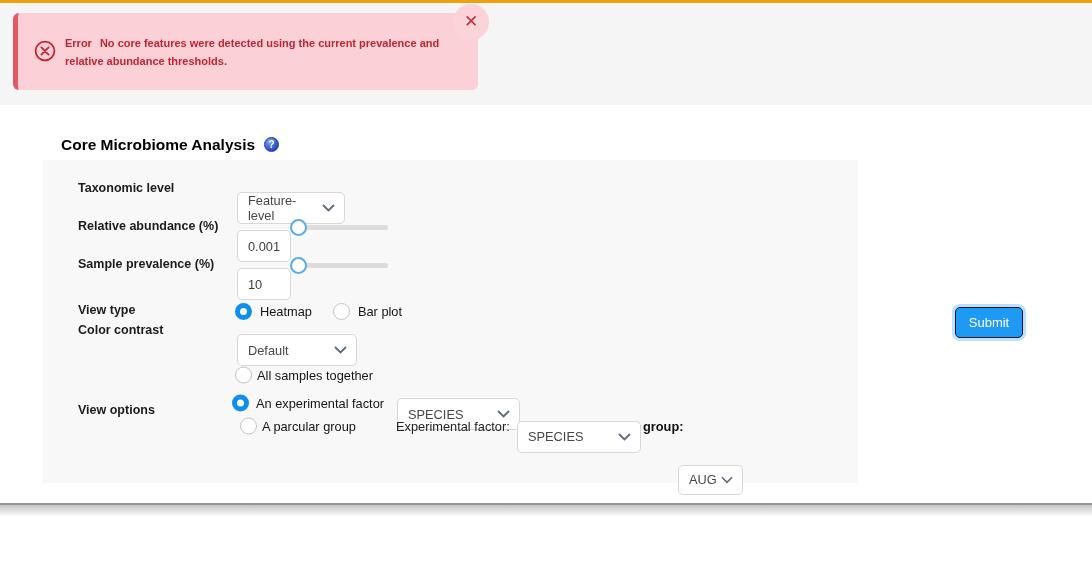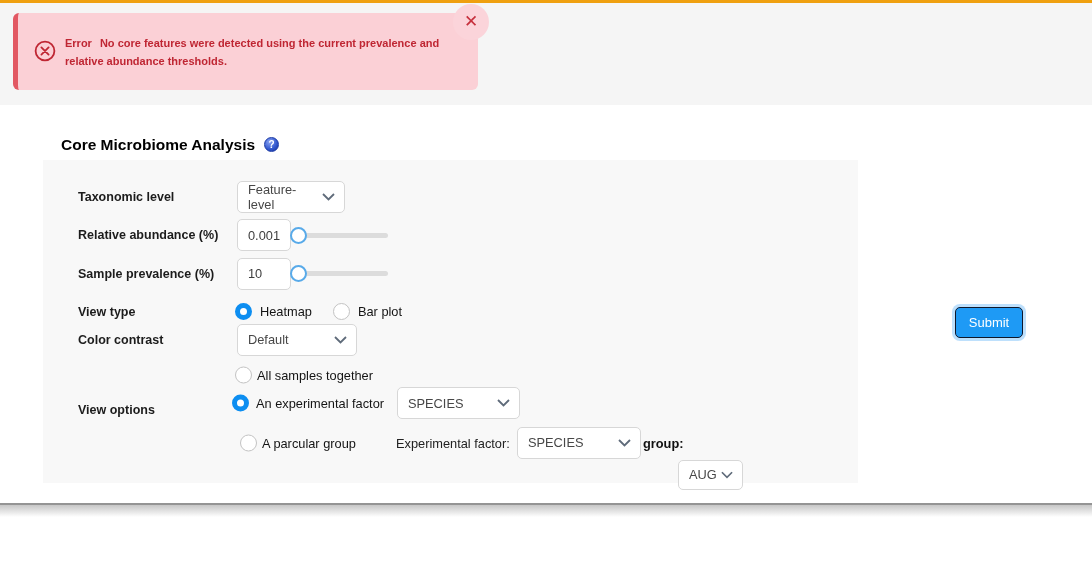--- a/index.html
+++ b/index.html
@@ -37,31 +37,31 @@
     display:inline-block; width:15px; height:15px; margin-left:9px; margin-top:-2px;
     border-radius:50%; background:radial-gradient(circle at 35% 30%, #8aa4f2, #2f55cd 60%, #16308f);
     border:1px solid #1b3aa6; color:#fff; font-size:10px; font-weight:700;
     text-align:center; line-height:13px; cursor:pointer;
   }
   
   .panel {
     position:absolute; left:43px; top:160px; width:815px; height:323px;
     background:#f8f8f8;
   }
-  .row { position:absolute; left:35px; right:8px; display:flex; align-items:center; }
+  .row { position:absolute; left:35px; right:8px; display:flex; }
   .row.abs { left:0; right:0; display:block; }
   .abs > * { position:absolute; top:50%; transform:translateY(-50%); }
   .flabel { flex:none; width:159px; font-size:12.5px; font-weight:700; color:#1c1c1c; }
   .vo-label {
     position:absolute; left:35px; top:243px; font-size:12.5px; font-weight:700; color:#1c1c1c;
   }
   
   .box {
     height:32px; background:#fff; border:1px solid #d7d7d7; border-radius:5px;
-    font-size:12.8px; color:#474747;
+    font-size:12.8px; color:#474747;margin-top:11px;
   }
   .sel { position:relative; display:flex; align-items:center; padding:0 26px 0 10px; cursor:pointer; }
   .chev { position:absolute; right:9px; top:50%; transform:translateY(-50%); display:flex; }
   input.box { width:54px; padding:0 0 0 10px; color:#3e3e3e; font-family:inherit; }
   
   .slider { position:relative; width:98px; height:17px; margin-left:-1px; }
   .track { position:absolute; left:8px; top:6px; width:90px; height:5px; background:#dcdcdc; border-radius:3px; }
   .knob {
     position:absolute; left:0; top:0; width:17px; height:17px; background:#fff;
     border:2px solid #58aae9; border-radius:50%; cursor:pointer;
@@ -73,21 +73,21 @@
   .rlabel { font-size:12.8px; color:#141414; margin-left:8px; cursor:default; }
   .rgroup { display:flex; align-items:center; }
   
   #row-tax  { top:21px;  height:32px; }
   #row-ra   { top:59px;  height:32px; }
   #row-sp   { top:97px;  height:33px; }
   #row-vt   { top:143px; height:17px; }
   #row-cc   { top:163px; height:33px; }
   #row-vo1  { top:206px; height:17px; }
   #row-vo2  { top:227px; height:32px; }
-  #row-vo3  { top:267px; height:31px; }
+  #row-vo3  { top:250px; height:31px; }
   .w108 { width:108px; } .w120 { width:120px; } .w123 { width:123px; } .w124 { width:124px; }
   .w65  { width:65px; height:30px; padding-right:24px; }
   .plain { font-size:12.8px; color:#222; }
   .semib { font-size:12.8px; font-weight:600; color:#111; }
   
   .submit {
     position:absolute; left:955px; top:307px; width:68px; height:31px;
     background:#1e9af5; color:#fff; font-size:13px; font-family:inherit;
     border:1px solid #0f172a; border-radius:5px; cursor:pointer;
     box-shadow:0 0 0 3px rgba(70,165,245,0.35);

